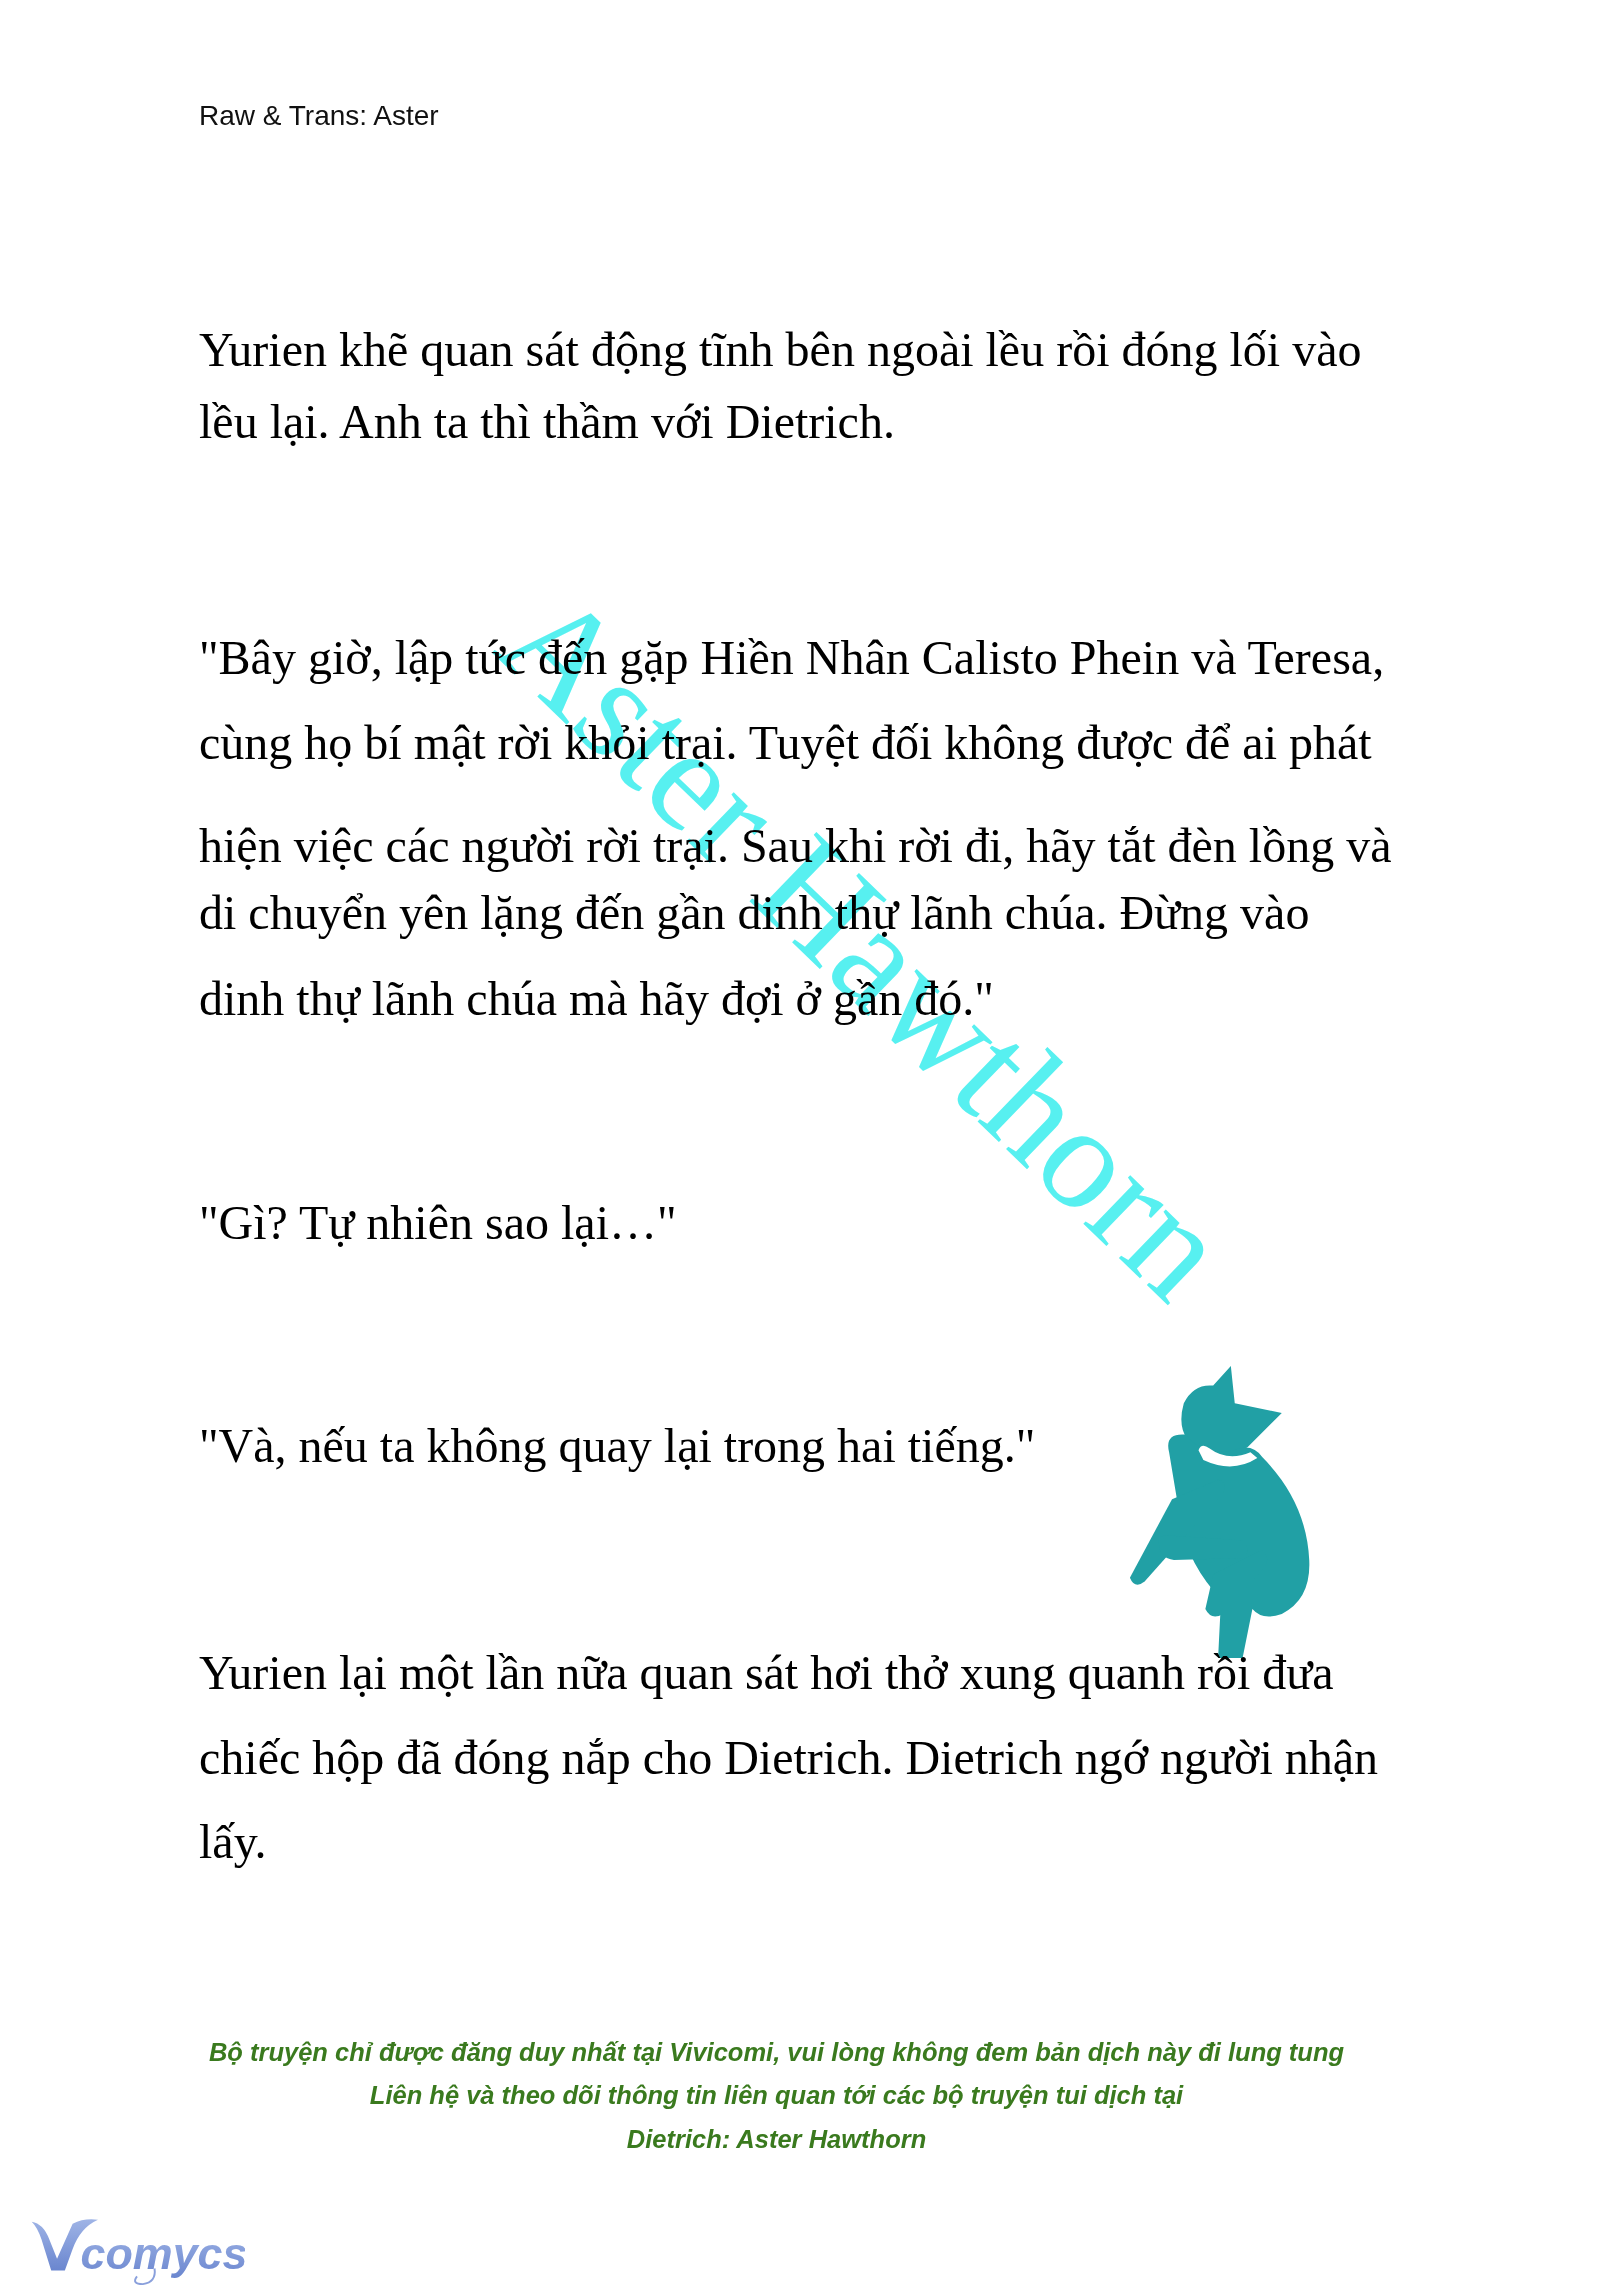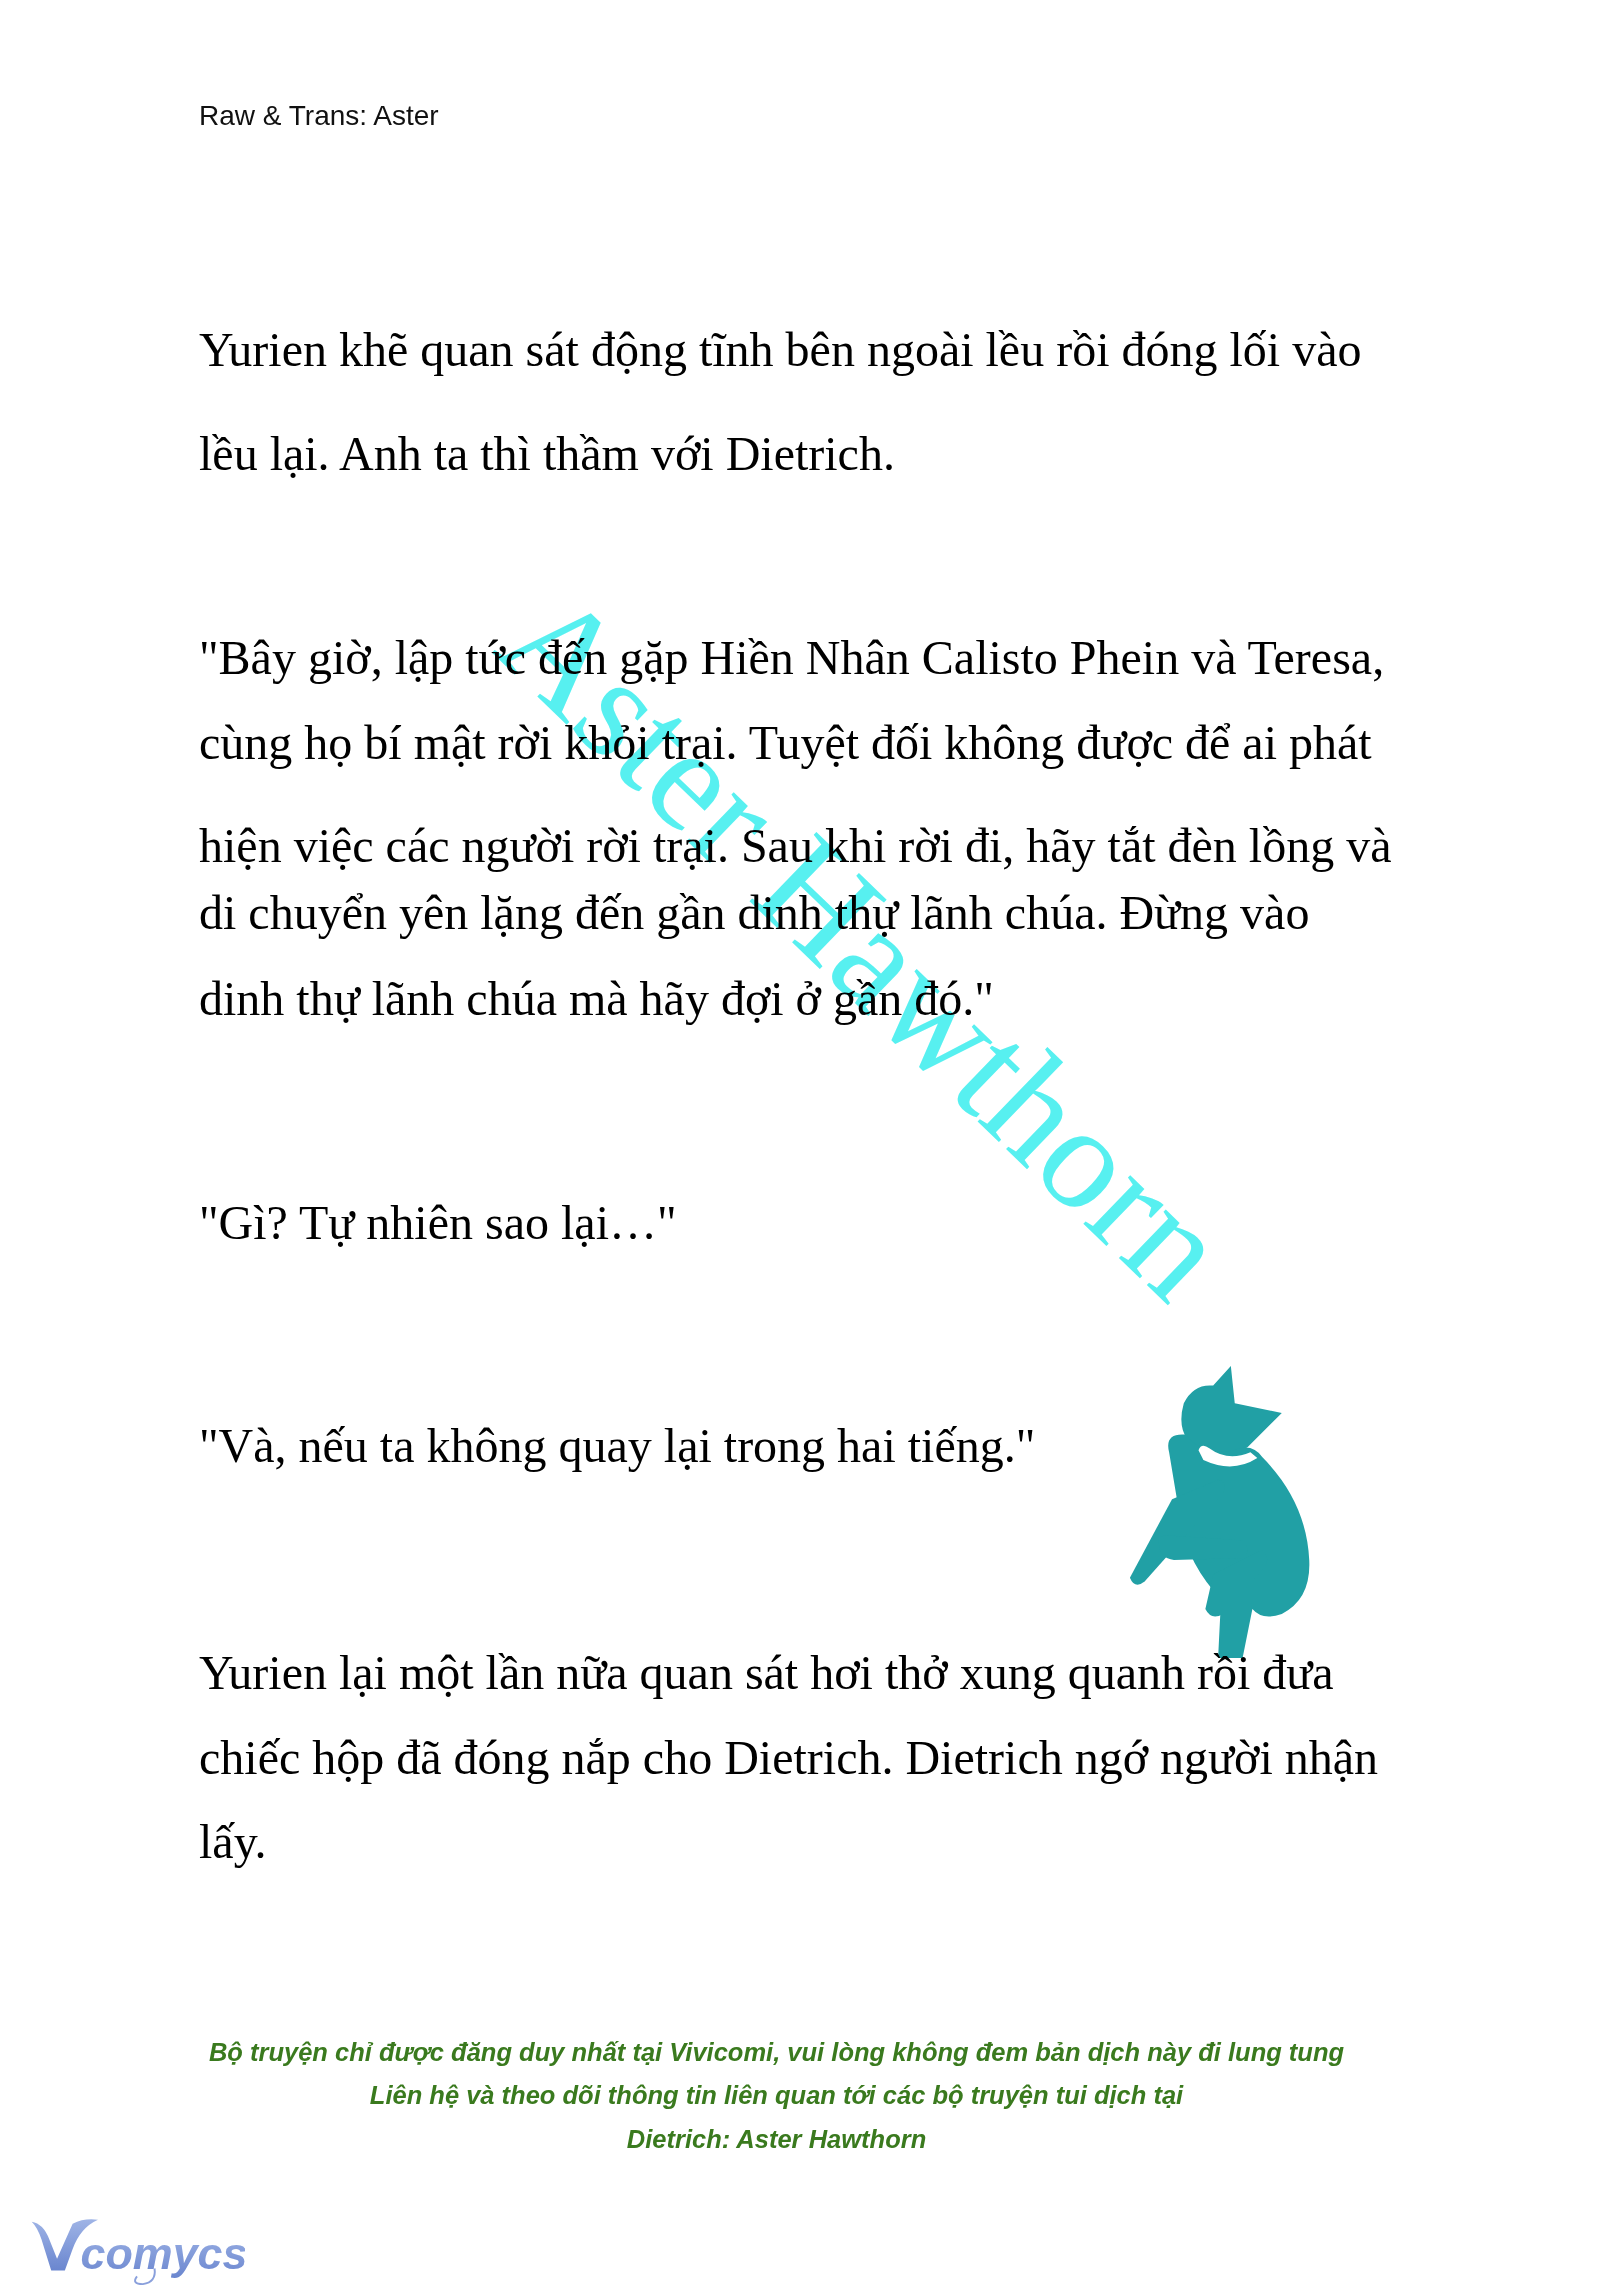--- a/index.html
+++ b/index.html
@@ -53,21 +53,21 @@
       <path d="M90 215 L140 190 Q150 200 140 210 L100 255 Q88 262 82 250 Z"></path>
     </g>
     <path d="M75 88 Q78 80 86 86 Q105 100 128 90 L135 96 Q110 112 80 98 Z" fill="#ffffff"></path>
   </svg>
 
   <div class="text-layer">
     <div class="header">Raw &amp; Trans: Aster</div>
 
     <div>
       <div class="line" style="top:312px">Yurien khẽ quan sát động tĩnh bên ngoài lều rồi đóng lối vào</div>
-      <div class="line" style="top:416px">lều lại. Anh ta thì thầm với Dietrich.</div>
+      <div class="line" style="top:384px">lều lại. Anh ta thì thầm với Dietrich.</div>
     </div>
 
     <div>
       <div class="line" style="top:620px">"Bây giờ, lập tức đến gặp Hiền Nhân Calisto Phein và Teresa,</div>
       <div class="line" style="top:705px">cùng họ bí mật rời khỏi trại. Tuyệt đối không được để ai phát</div>
       <div class="line" style="top:808px">hiện việc các người rời trại. Sau khi rời đi, hãy tắt đèn lồng và</div>
       <div class="line" style="top:875px">di chuyển yên lặng đến gần dinh thự lãnh chúa. Đừng vào</div>
       <div class="line" style="top:961px">dinh thự lãnh chúa mà hãy đợi ở gần đó."</div>
     </div>
 

